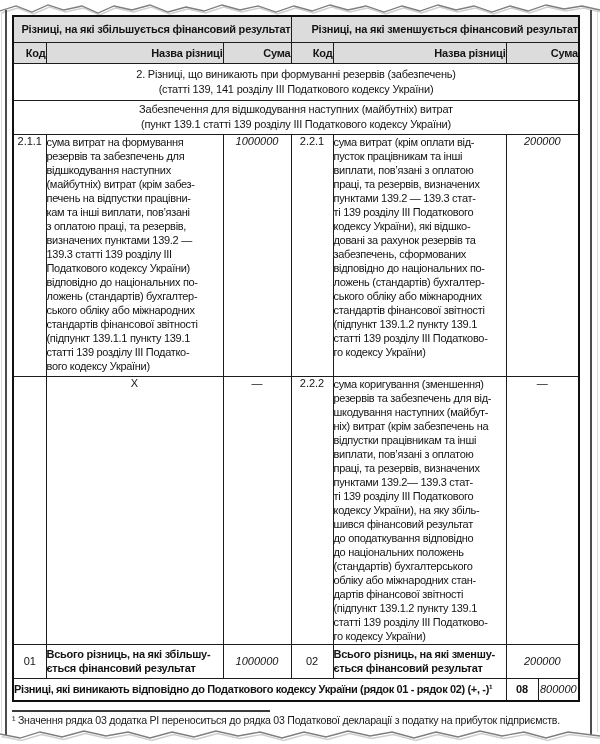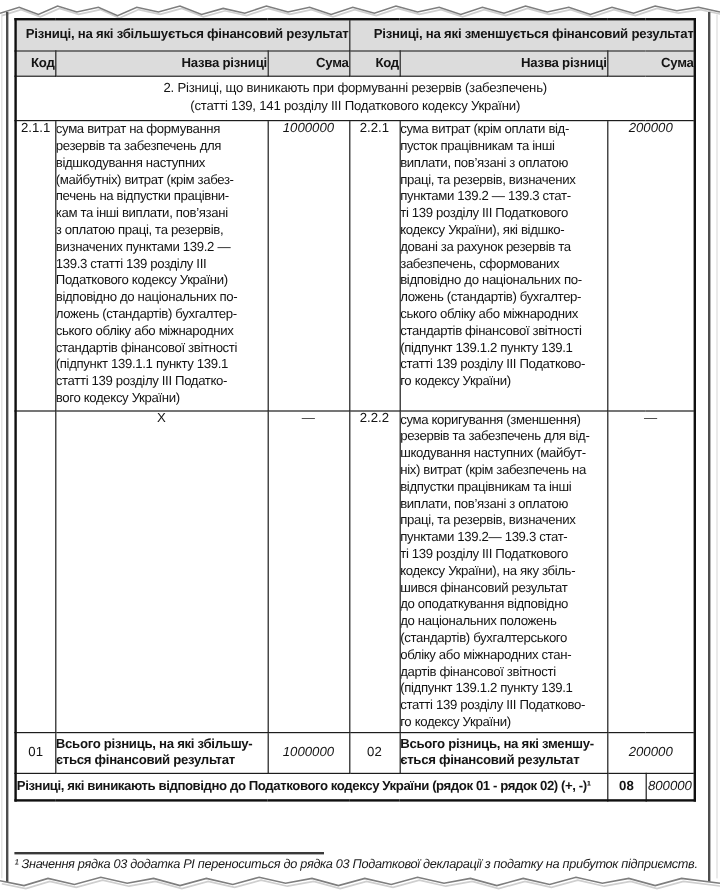--- a/index.html
+++ b/index.html
@@ -70,21 +70,21 @@
   }
   td.final-label {
     font-weight:bold; white-space:nowrap; vertical-align:middle;
     padding-left:4px; font-size:10.7px; letter-spacing:-0.35px;
   }
   td.bold { font-weight:bold; }
 
   .foot-rule { position:absolute; left:12px; top:710px; width:258px; height:1.5px; background:#3a3a3a; }
   .footnote {
     position:absolute; left:12px; top:714px; width:576px;
-    font-style:italic; font-size:10.6px; letter-spacing:-0.25px; color:#1a1a1a;
+    font-size:10.6px; letter-spacing:-0.25px; color:#1a1a1a;
     white-space:nowrap;
   }
 </style>
 </head>
 <body>
 
 <div class="page">
 
   <svg class="torn top" viewBox="0 0 600 16" preserveAspectRatio="none">
     <path d="M0,11 L16,6 L32,12 L48,5 L64,10 L82,6 L98,13 L114,6 L132,10 L150,5 L168,12 L186,7 L204,11 L222,5 L240,10 L258,6 L276,12 L294,6 L312,11 L330,5 L348,10 L366,6 L384,12 L402,6 L420,11 L438,5 L456,10 L474,6 L492,12 L510,6 L528,11 L546,5 L564,9 L582,6 L600,10" fill="none" stroke="#cfcfcf" stroke-width="1.4" transform="translate(1.5,2)"></path>
@@ -115,20 +115,24 @@
       <td class="hdr">Код</td>
       <td class="hdr">Назва різниці</td>
       <td class="hdr">Сума</td>
       <td class="hdr">Код</td>
       <td class="hdr">Назва різниці</td>
       <td colspan="2" class="hdr">Сума</td>
     </tr>
     <tr class="r-sect">
       <td colspan="7" class="section">2. Різниці, що виникають при формуванні резервів (забезпечень)
 (статті 139, 141 розділу III Податкового кодексу України)</td>
+    </tr>
+    <tr class="r-sub">
+      <td colspan="7" class="subsection">Забезпечення для відшкодування наступних (майбутніх) витрат
+(пункт 139.1 статті 139 розділу III Податкового кодексу України)</td>
     </tr>
     <tr class="r-body1">
       <td class="code">2.1.1</td>
       <td class="name">сума витрат на формування
 резервів та забезпечень для
 відшкодування наступних
 (майбутніх) витрат (крім забез-
 печень на відпустки працівни-
 кам та інші виплати, пов’язані
 з оплатою праці, та резервів,

